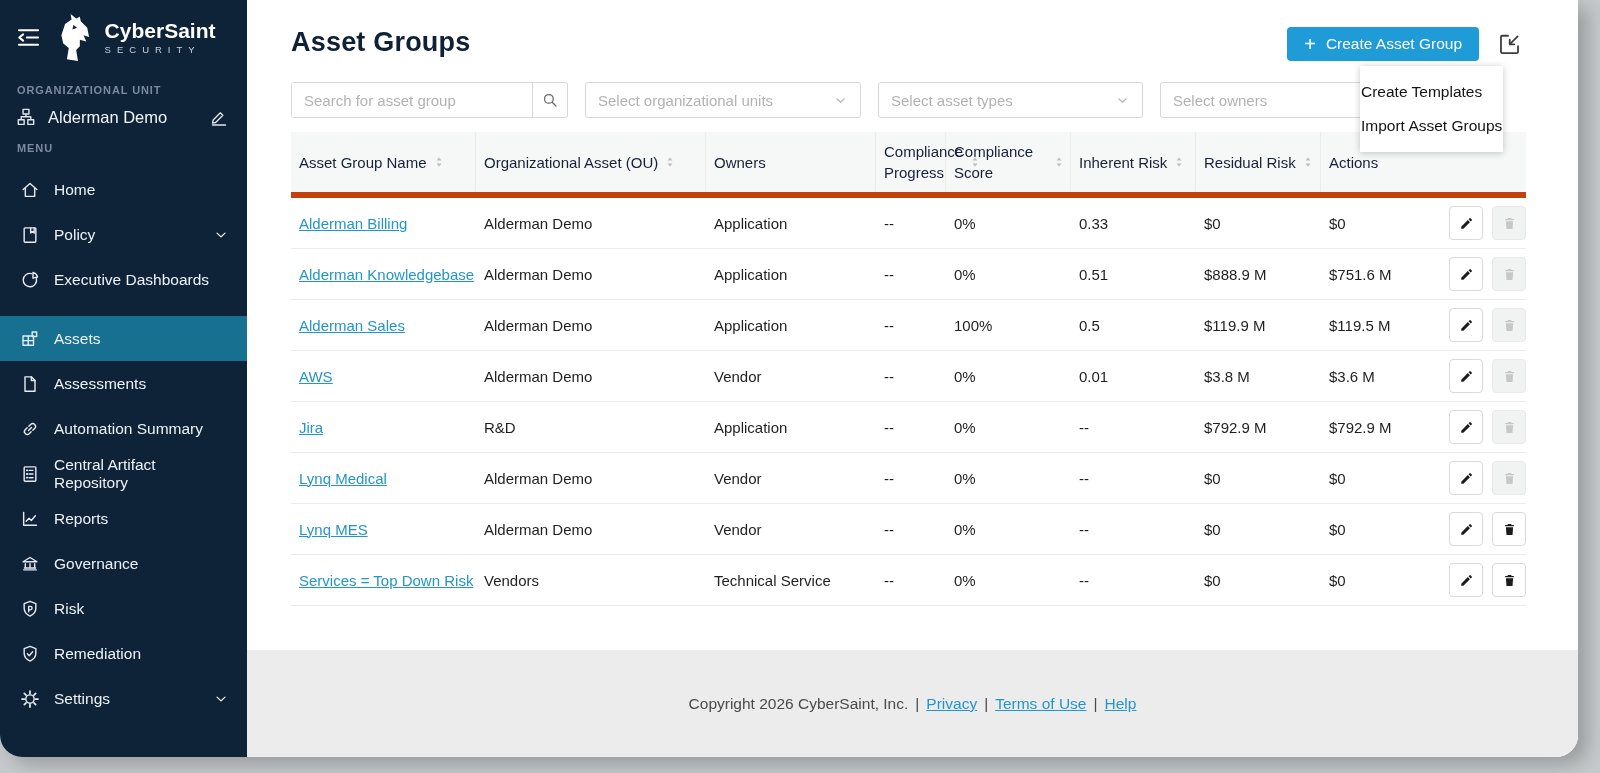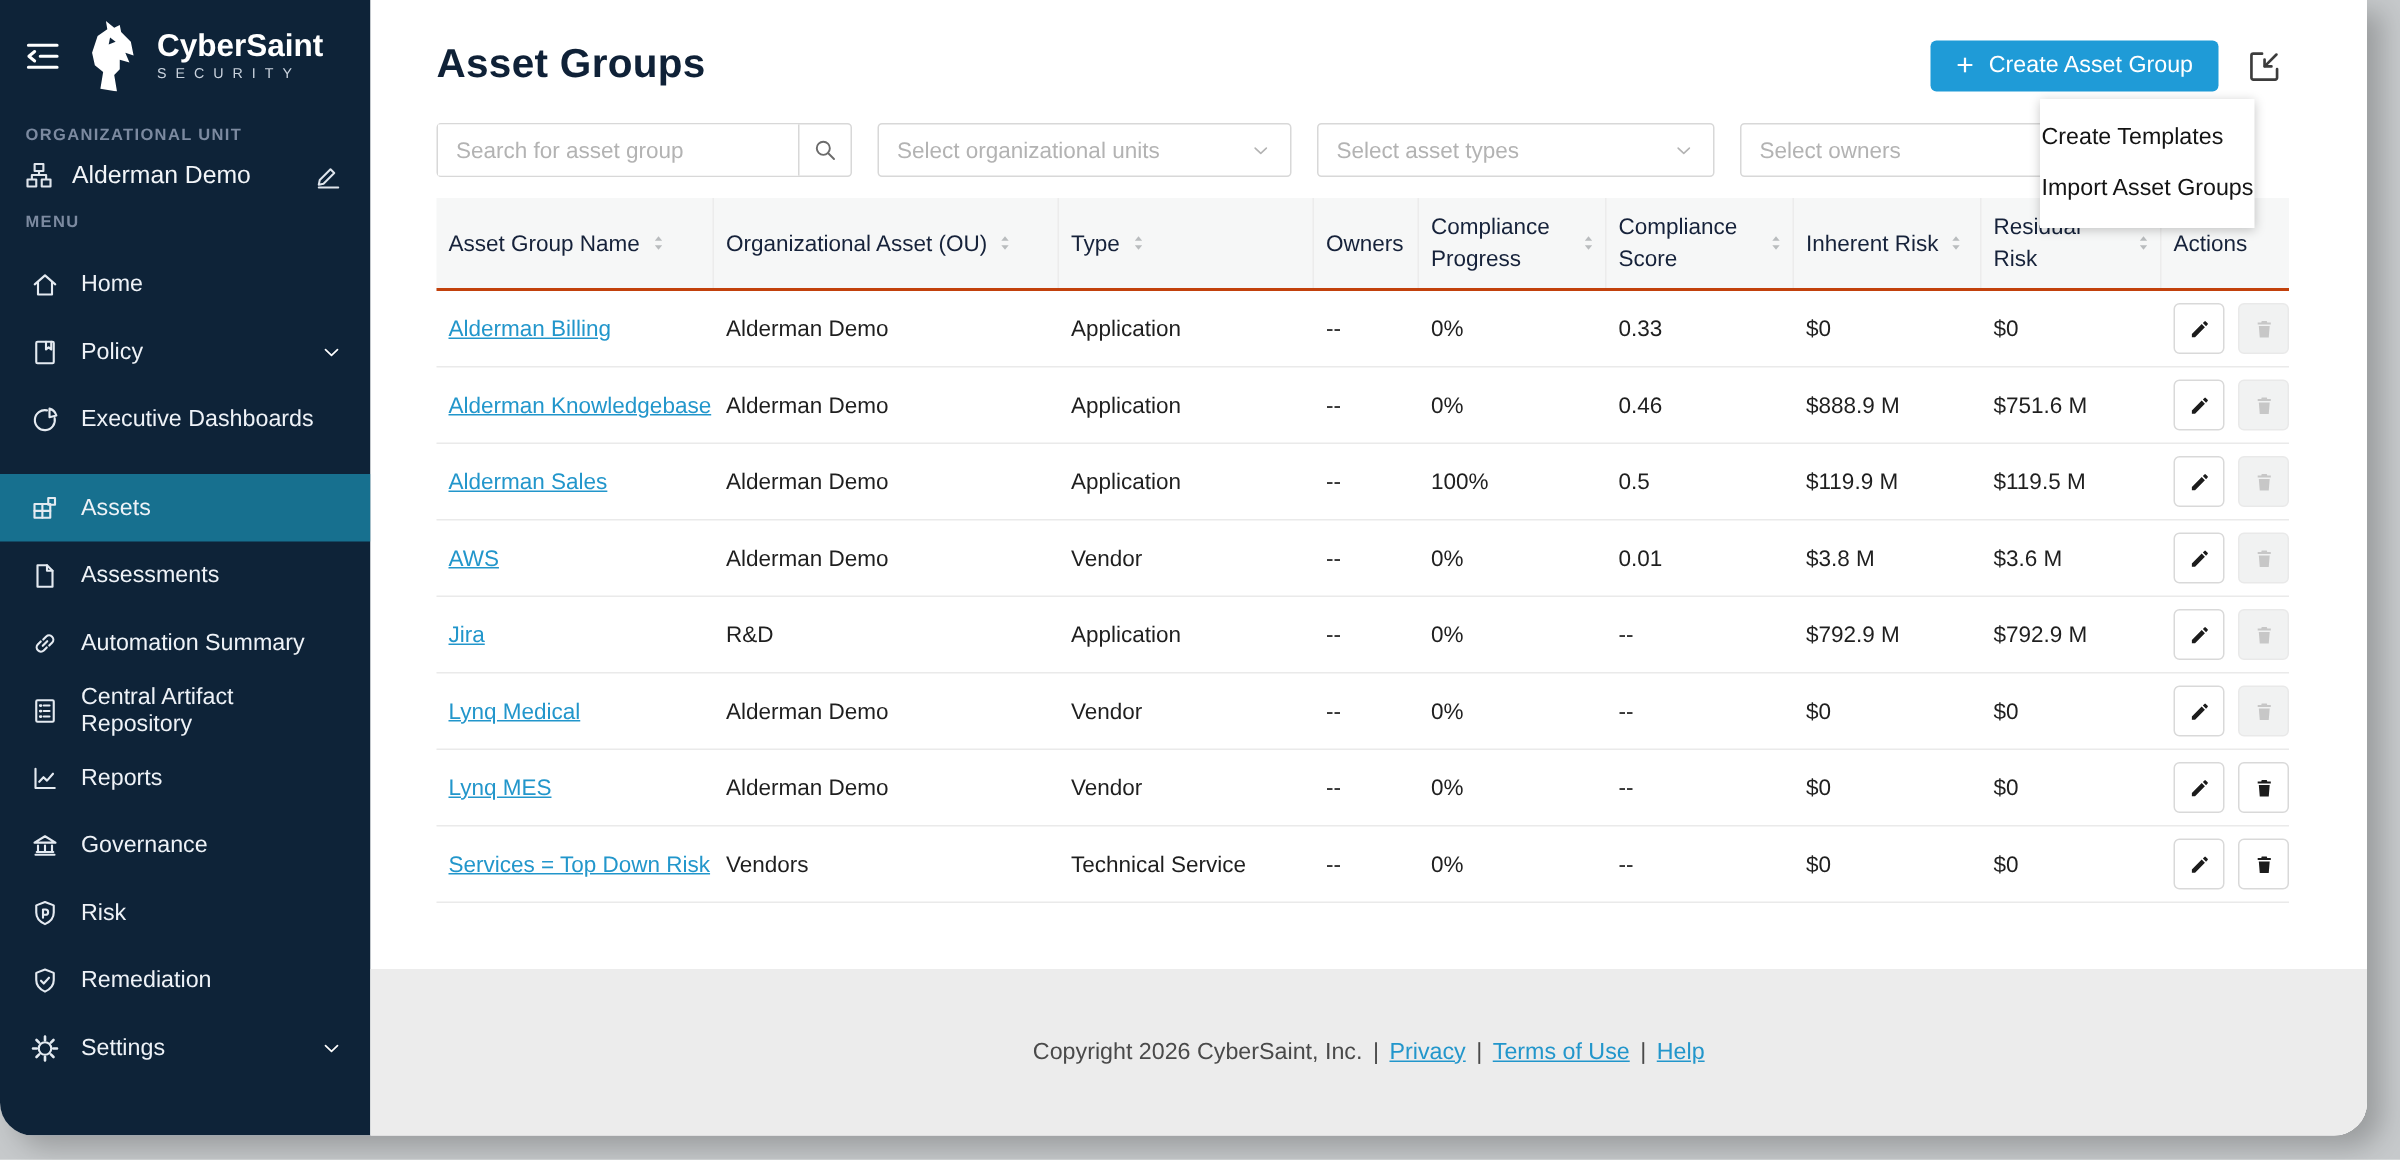--- a/index.html
+++ b/index.html
@@ -48,21 +48,21 @@
     justify-content:center;color:#6b6b6b;cursor:pointer;}
   .search-btn svg{width:18px;height:18px;}
   .select{height:36px;border:1px solid #d8d8d8;border-radius:3px;display:flex;align-items:center;
     justify-content:space-between;padding:0 12px;font-size:15px;color:#b3b3b3;cursor:pointer;}
   .select .chev{color:#b3b3b3;}
   .select .chev svg{width:15px;height:15px;}
   .select.w1{width:276px;}.select.w2{width:265px;}.select.w3{width:295px;}
 
   .table{margin:14px 0 0 44px;width:1235px;font-size:15px;color:#1f1f1f;}
   .grid{display:grid;grid-template-columns:185px 230px 170px 70px 125px 125px 125px 120px 85px;}
-  .thead{background:#f6f7f7;min-height:62px;align-items:center;color:#16223a;border-bottom:2px solid #c2410c;}
+  .thead{background:#f6f7f7;min-height:62px;align-items:center;color:#16223a;border-bottom:6px solid #c2410c;}
   .th{display:flex;align-items:center;gap:5px;padding:9px 4px 9px 8px;border-right:1px solid #ececec;align-self:stretch;}
   .th:last-child{border-right:none;}
   .th .lbl{line-height:1.4;}
   .sort{color:#b9bcbe;display:flex;flex-shrink:0;}
   .sort svg{width:14px;height:14px;}
   .row{height:51px;align-items:center;border-bottom:1px solid #eaeaea;}
   .cell{padding-left:8px;white-space:nowrap;overflow:hidden;}
   a.link{color:#2296cb;text-decoration:underline;cursor:pointer;}
   .actions{display:flex;gap:9px;padding-left:8px;}
   .act-btn{width:37px;height:34px;border-radius:4px;border:1px solid #d9d9d9;background:#fff;display:flex;
@@ -320,29 +320,20 @@
           <div class="th">
             <span class="lbl">Organizational Asset (OU)</span>
             <span class="svgi sort">
               <svg viewBox="0 0 24 24" fill="currentColor">
                 <path d="M12 4.2l4.2 5.2H7.8z"></path>
                 <path d="M12 19.8l-4.2-5.2h8.4z"></path>
               </svg>
             </span>
           </div>
           <div class="th">
-            <span class="lbl">Type</span>
-            <span class="svgi sort">
-              <svg viewBox="0 0 24 24" fill="currentColor">
-                <path d="M12 4.2l4.2 5.2H7.8z"></path>
-                <path d="M12 19.8l-4.2-5.2h8.4z"></path>
-              </svg>
-            </span>
-          </div>
-          <div class="th">
             <span class="lbl">Owners</span>
           </div>
           <div class="th">
             <span class="lbl">Compliance Progress</span>
             <span class="svgi sort">
               <svg viewBox="0 0 24 24" fill="currentColor">
                 <path d="M12 4.2l4.2 5.2H7.8z"></path>
                 <path d="M12 19.8l-4.2-5.2h8.4z"></path>
               </svg>
             </span>
@@ -400,21 +391,21 @@
                 </svg>
               </button>
             </div>
           </div>
           <div class="grid row">
             <div class="cell"><a class="link">Alderman Knowledgebase</a></div>
             <div class="cell">Alderman Demo</div>
             <div class="cell">Application</div>
             <div class="cell">--</div>
             <div class="cell">0%</div>
-            <div class="cell">0.46</div>
+            <div class="cell">0.51</div>
             <div class="cell">$888.9 M</div>
             <div class="cell">$751.6 M</div>
             <div class="actions">
               <button class="act-btn">
                 <svg viewBox="0 0 24 24" fill="currentColor">
                   <path d="M3.6 17v3.4H7L17.5 9.9l-3.4-3.4zM20.4 7a1 1 0 0 0 0-1.4l-2-2a1 1 0 0 0-1.4 0l-1.7 1.7 3.4 3.4z"></path>
                 </svg>
               </button>
               <button class="act-btn disabled">
                 <svg viewBox="0 0 24 24" fill="currentColor">

